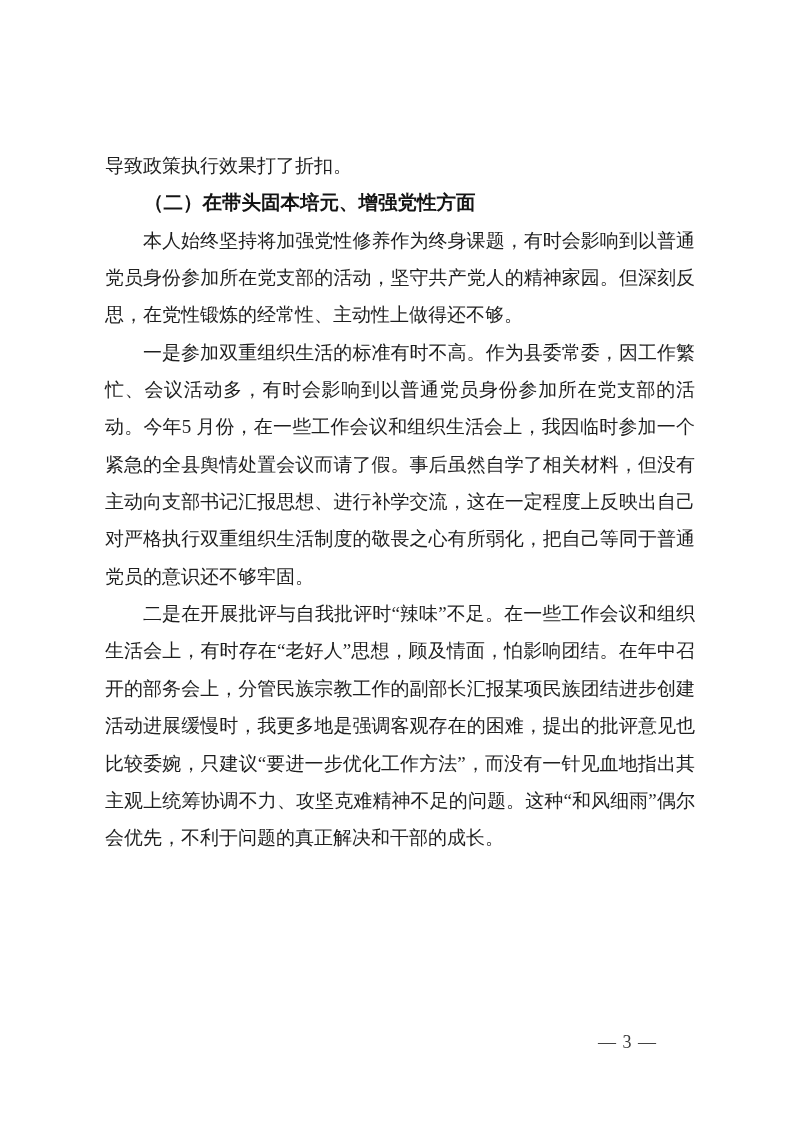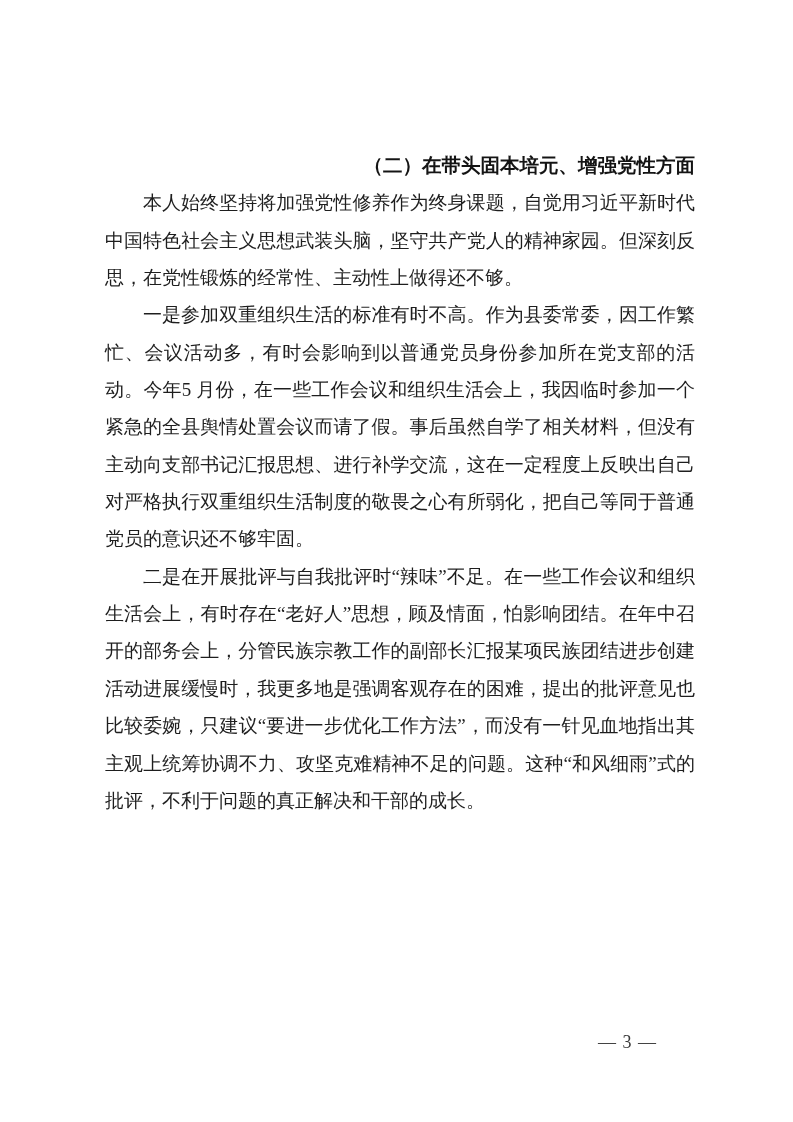--- a/index.html
+++ b/index.html
@@ -34,38 +34,38 @@
   p.body.no-indent {
     text-indent: 0;
   }
   p.heading {
     margin: 0;
     font-size: 19.5px;
     line-height: 37.35px;
     text-indent: 2em;
     font-weight: 700;
     color: #141414;
-    text-align: right;
   }
   .footer {
     position: absolute;
     top: 1031px;
     left: 598px;
     font-size: 18px;
     line-height: 22px;
     color: #3a3a3a;
     letter-spacing: 1px;
     white-space: pre;
   }
 </style>
 </head>
 <body>
 
 <div class="page">
   <div class="content">
+    <p class="body no-indent">导致政策执行效果打了折扣。</p>
     <p class="heading">（二）在带头固本培元、增强党性方面</p>
-    <p class="body">本人始终坚持将加强党性修养作为终身课题，自觉用习近平新时代中国特色社会主义思想武装头脑，坚守共产党人的精神家园。但深刻反思，在党性锻炼的经常性、主动性上做得还不够。</p>
+    <p class="body">本人始终坚持将加强党性修养作为终身课题，有时会影响到以普通党员身份参加所在党支部的活动，坚守共产党人的精神家园。但深刻反思，在党性锻炼的经常性、主动性上做得还不够。</p>
     <p class="body">一是参加双重组织生活的标准有时不高。作为县委常委，因工作繁忙、会议活动多，有时会影响到以普通党员身份参加所在党支部的活动。今年5 月份，在一些工作会议和组织生活会上，我因临时参加一个紧急的全县舆情处置会议而请了假。事后虽然自学了相关材料，但没有主动向支部书记汇报思想、进行补学交流，这在一定程度上反映出自己对严格执行双重组织生活制度的敬畏之心有所弱化，把自己等同于普通党员的意识还不够牢固。</p>
-    <p class="body">二是在开展批评与自我批评时“辣味”不足。在一些工作会议和组织生活会上，有时存在“老好人”思想，顾及情面，怕影响团结。在年中召开的部务会上，分管民族宗教工作的副部长汇报某项民族团结进步创建活动进展缓慢时，我更多地是强调客观存在的困难，提出的批评意见也比较委婉，只建议“要进一步优化工作方法”，而没有一针见血地指出其主观上统筹协调不力、攻坚克难精神不足的问题。这种“和风细雨”式的批评，不利于问题的真正解决和干部的成长。</p>
+    <p class="body">二是在开展批评与自我批评时“辣味”不足。在一些工作会议和组织生活会上，有时存在“老好人”思想，顾及情面，怕影响团结。在年中召开的部务会上，分管民族宗教工作的副部长汇报某项民族团结进步创建活动进展缓慢时，我更多地是强调客观存在的困难，提出的批评意见也比较委婉，只建议“要进一步优化工作方法”，而没有一针见血地指出其主观上统筹协调不力、攻坚克难精神不足的问题。这种“和风细雨”偶尔会优先，不利于问题的真正解决和干部的成长。</p>
   </div>
 
   <div class="footer">— 3 —</div>
 </div>
 
 </body></html>

